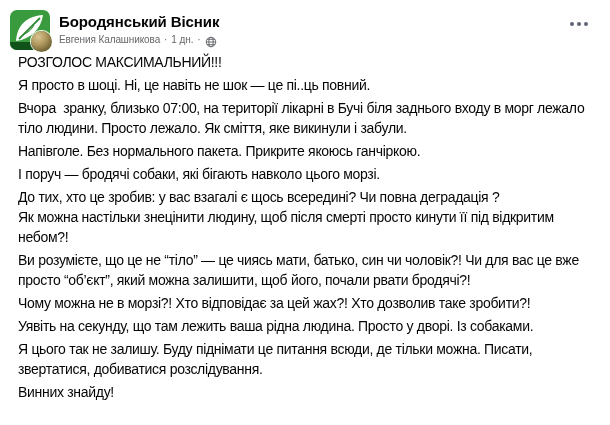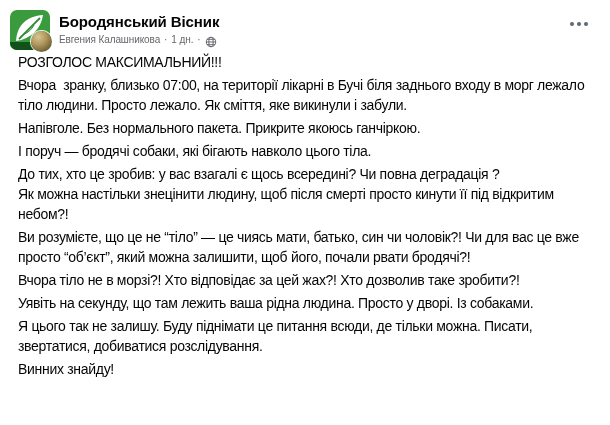--- a/index.html
+++ b/index.html
@@ -94,25 +94,26 @@
     <div class="more-btn">
       <span class="more-dot"></span>
       <span class="more-dot"></span>
       <span class="more-dot"></span>
     </div>
 
   </div>
 
   <div class="post-text">
     <div class="para">РОЗГОЛОС МАКСИМАЛЬНИЙ!!!</div>
+    <div class="para">Я просто в шоці. Ні, це навіть не шок — це пі..ць повний.</div>
     <div class="para">Вчора  зранку, близько 07:00, на території лікарні в Бучі біля заднього входу в морг лежало тіло людини. Просто лежало. Як сміття, яке викинули і забули.</div>
     <div class="para">Напівголе. Без нормального пакета. Прикрите якоюсь ганчіркою.</div>
-    <div class="para">І поруч — бродячі собаки, які бігають навколо цього тіла.</div>
+    <div class="para">І поруч — бродячі собаки, які бігають навколо цього морзі.</div>
     <div class="para">До тих, хто це зробив: у вас взагалі є щось всередині? Чи повна деградація ?
 Як можна настільки знецінити людину, щоб після смерті просто кинути її під відкритим небом?!</div>
     <div class="para">Ви розумієте, що це не “тіло” — це чиясь мати, батько, син чи чоловік?! Чи для вас це вже просто “об’єкт”, який можна залишити, щоб його, почали рвати бродячі?!</div>
-    <div class="para">Вчора тіло не в морзі?! Хто відповідає за цей жах?! Хто дозволив таке зробити?!</div>
+    <div class="para">Чому можна не в морзі?! Хто відповідає за цей жах?! Хто дозволив таке зробити?!</div>
     <div class="para">Уявіть на секунду, що там лежить ваша рідна людина. Просто у дворі. Із собаками.</div>
     <div class="para">Я цього так не залишу. Буду піднімати це питання всюди, де тільки можна. Писати, звертатися, добиватися розслідування.</div>
     <div class="para">Винних знайду!</div>
   </div>
 
 </div>
 
 </body></html>

